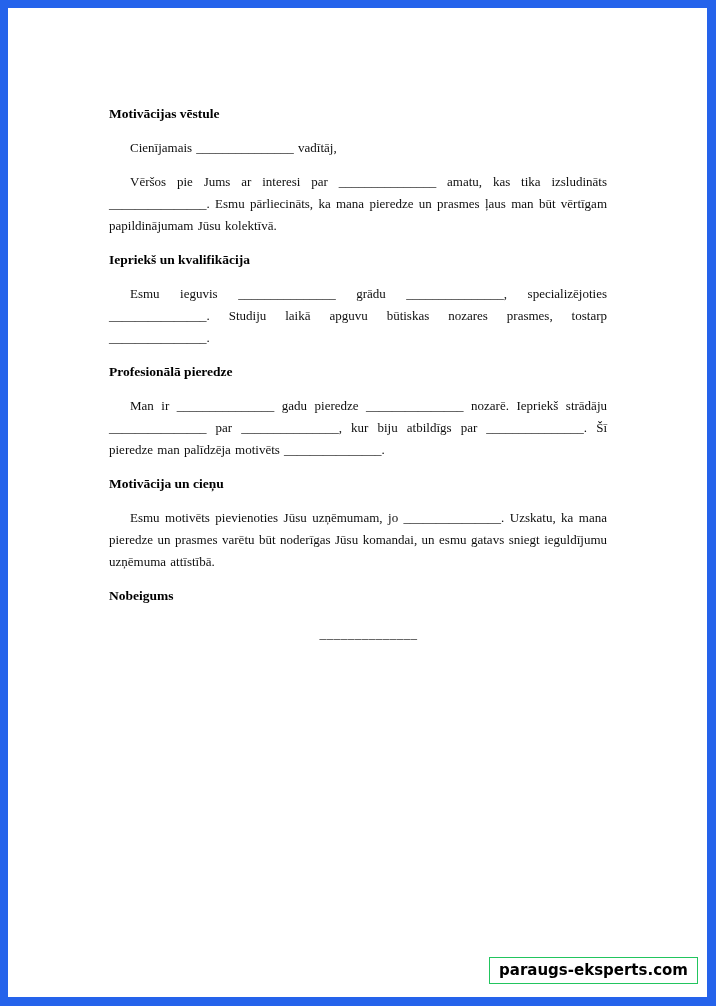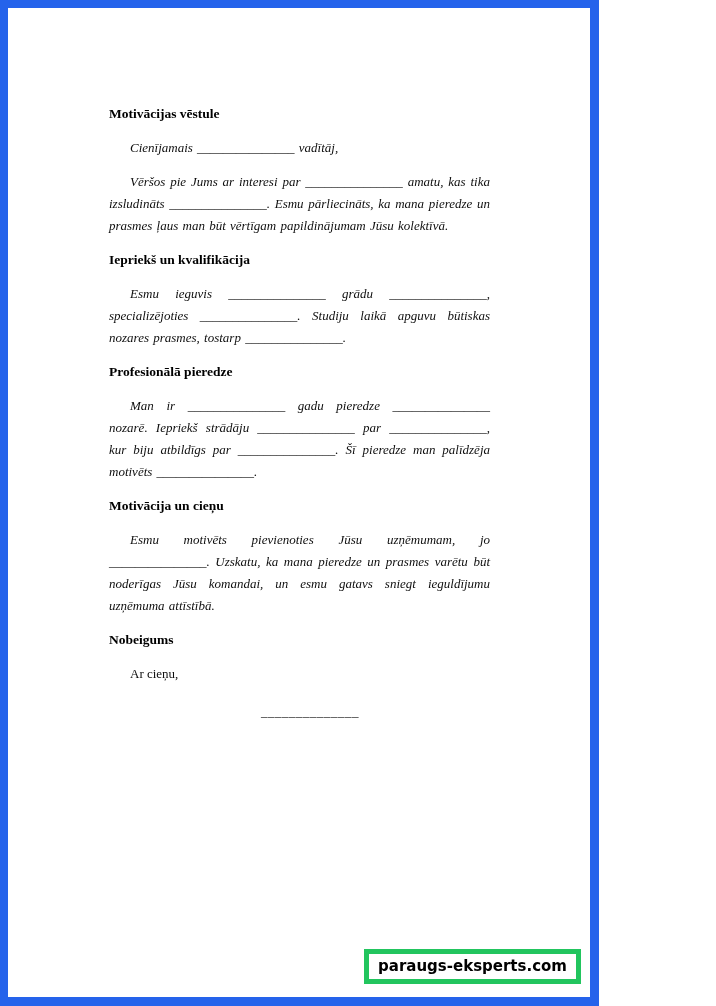--- a/index.html
+++ b/index.html
@@ -6,21 +6,21 @@
   html, body { background: #ffffff; }
   body {
     width: 716px;
     height: 1006px;
     position: relative;
     font-family: "Liberation Serif", serif;
   }
   .page {
     position: absolute;
     inset: 0;
-    width: 599px;
+    width: 716px;
     height: 1006px;
     background: #ffffff;
     border-style: solid;
     border-color: #2563eb;
     border-width: 8px 9px 9px 8px;
   }
   .content {
     padding: 95px 100px 0 101px;
     color: #0e0e0e;
     font-size: 13px;
@@ -33,39 +33,38 @@
     font-weight: bold;
     line-height: 22px;
     text-align: left;
     margin: 0 0 12px 0;
     color: #000000;
   }
   .para {
     margin: 0 0 12px 0;
     text-indent: 21px;
     word-spacing: 1px;
-    font-style: italic;
   }
   .closing {
     margin: 0 0 12px 0;
     text-indent: 21px;
     text-align: left;
   }
   .signature {
     margin: 16px 0 0 0;
     text-indent: 21px;
     text-align: center;
     letter-spacing: 0.5px;
   }
   .badge {
     position: absolute;
     right: 9px;
     bottom: 13px;
     background: #ffffff;
-    border: 5px solid #22c55e;
+    border: 1px solid #22c55e;
     padding: 2px 9px 3px 9px;
     font-family: "DejaVu Sans", sans-serif;
     font-weight: bold;
     font-size: 15px;
     line-height: 20px;
     color: #000000;
     white-space: nowrap;
   }
 </style>
 </head>
@@ -95,21 +94,20 @@
 
     <section>
       <h2 class="heading">Motivācija un cieņu</h2>
       <p class="para">Esmu motivēts pievienoties Jūsu uzņēmumam, jo _______________. Uzskatu, ka mana pieredze un prasmes varētu būt noderīgas Jūsu komandai, un esmu gatavs sniegt ieguldījumu uzņēmuma attīstībā.</p>
     </section>
 
     <section>
       <h2 class="heading">Nobeigums</h2>
     </section>
 
-    <p class="closing">Ar cieņu,</p>
     <p class="signature">______________</p>
 
   </div>
 
   <div class="badge">
     <span>paraugs-eksperts.com</span>
   </div>
 </div>
 
 </body></html>

